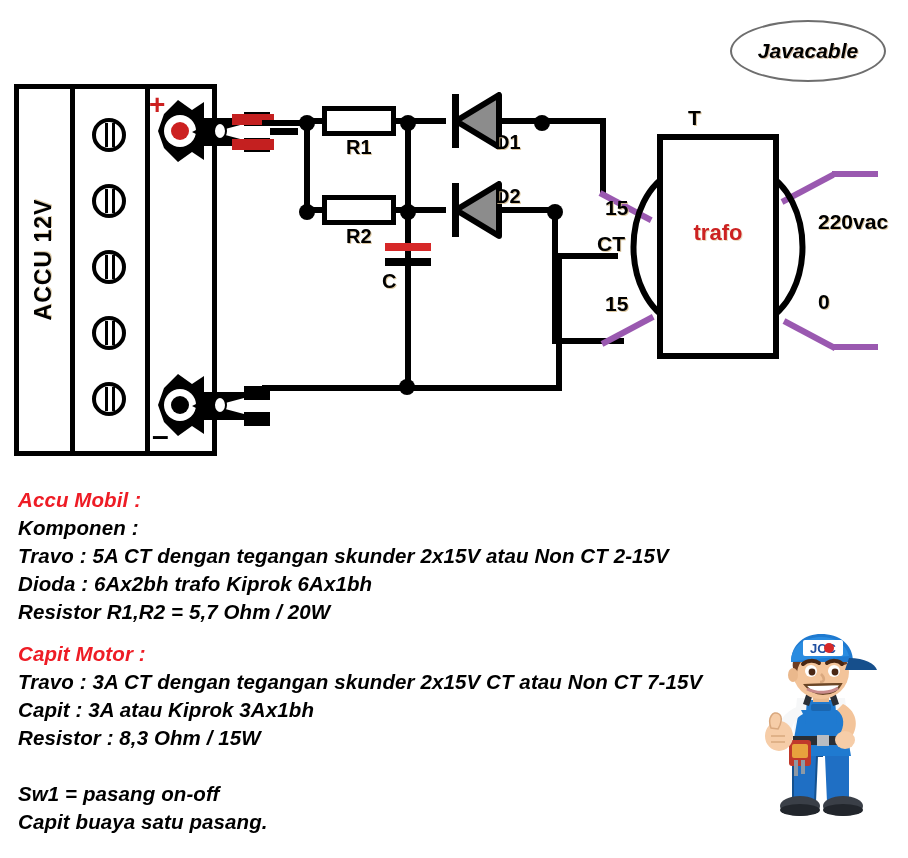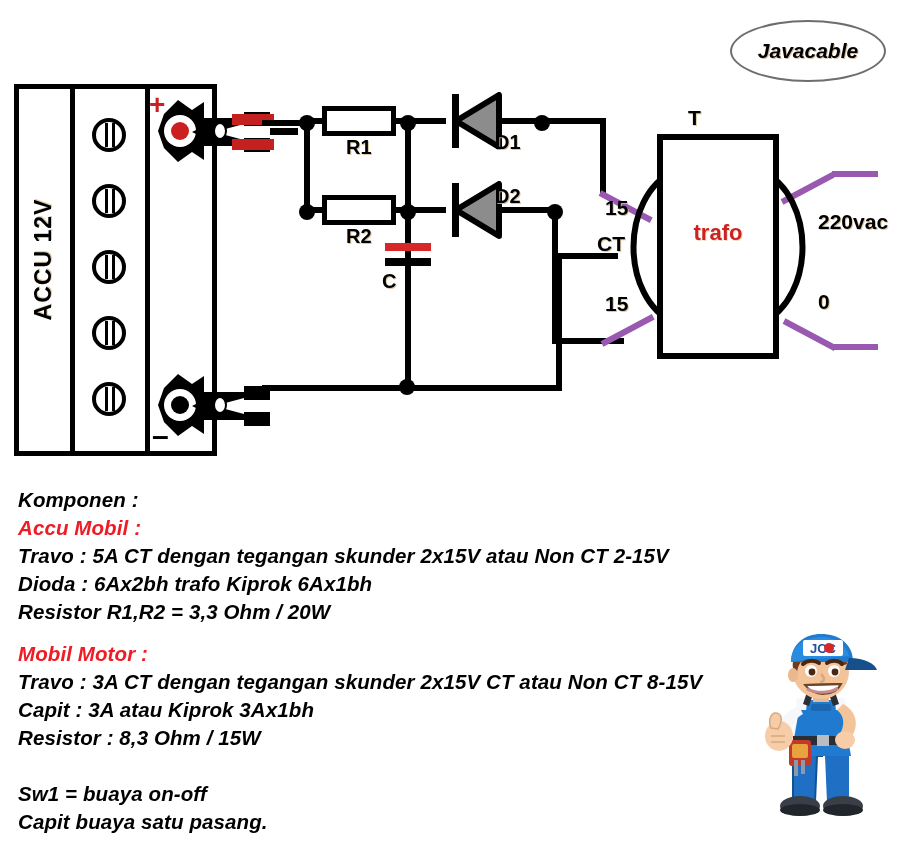--- a/index.html
+++ b/index.html
@@ -217,33 +217,33 @@
   <div class="tlead" style="left:784px;top:318px;width:58px;transform:rotate(28deg);"></div>
   <div class="tlead" style="left:832px;top:344px;width:46px;"></div>
 
   <div class="lbl" style="left:605px;top:196px;font-size:21px;">15</div>
   <div class="lbl" style="left:597px;top:232px;font-size:21px;">CT</div>
   <div class="lbl" style="left:605px;top:292px;font-size:21px;">15</div>
   <div class="lbl" style="left:818px;top:194px;font-size:21px;margin-top:16px;">220vac</div>
   <div class="lbl" style="left:818px;top:290px;font-size:21px;">0</div>
 
   <div class="notes">
+    <div class="nline red">Accu Mobil :</div>
     <div class="nline">Komponen :</div>
-    <div class="nline red">Accu Mobil :</div>
     <div class="nline">Travo : 5A CT dengan tegangan skunder 2x15V atau Non CT 2-15V</div>
     <div class="nline">Dioda : 6Ax2bh trafo Kiprok 6Ax1bh</div>
-    <div class="nline">Resistor R1,R2 = 3,3 Ohm / 20W</div>
+    <div class="nline">Resistor R1,R2 = 5,7 Ohm / 20W</div>
     <div class="nline gap"></div>
-    <div class="nline red">Mobil Motor :</div>
-    <div class="nline">Travo :  3A CT dengan tegangan skunder 2x15V CT atau Non CT 8-15V</div>
+    <div class="nline red">Capit Motor :</div>
+    <div class="nline">Travo :  3A CT dengan tegangan skunder 2x15V CT atau Non CT 7-15V</div>
     <div class="nline">Capit : 3A atau Kiprok 3Ax1bh</div>
     <div class="nline">Resistor : 8,3 Ohm / 15W</div>
     <div class="nline gap"></div>
     <div class="nline gap"></div>
-    <div class="nline">Sw1 = buaya on-off</div>
+    <div class="nline">Sw1 = pasang on-off</div>
     <div class="nline">Capit buaya satu pasang.</div>
   </div>
 
   <div class="mascot">
     <svg width="150" height="192" viewBox="0 0 150 192">
 
       <path d="M48 118 L48 170 L70 170 L72 124 L80 124 L82 170 L104 170 L104 118 Z" fill="#1f6fc4"></path>
       <path d="M48 118 L48 170 L70 170 L72 124 L78 124" fill="none" stroke="#14518f" stroke-width="2"></path>
 
       <ellipse cx="55" cy="174" rx="20" ry="10" fill="#3a3f47"></ellipse>

